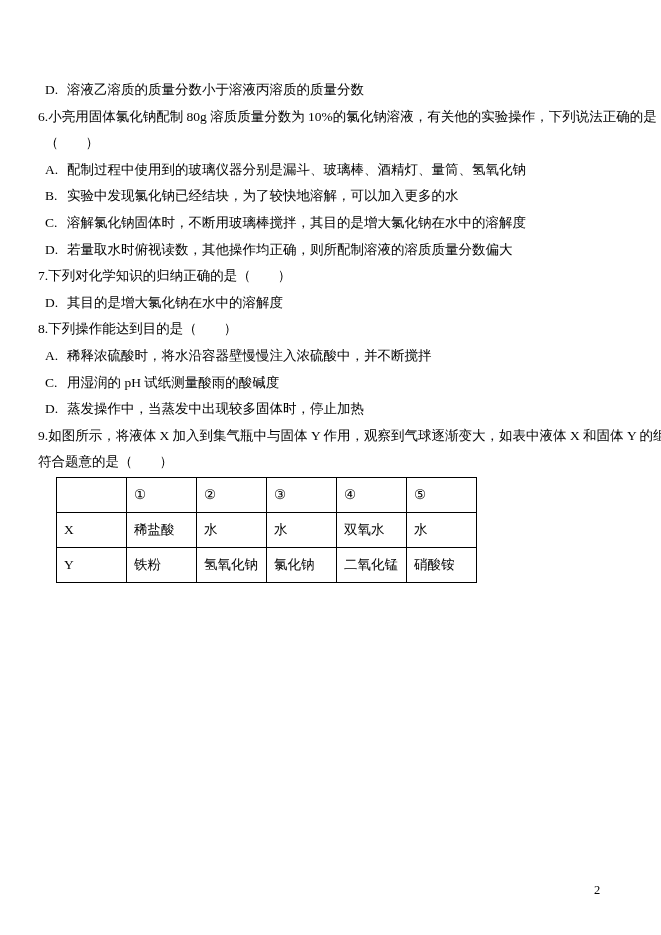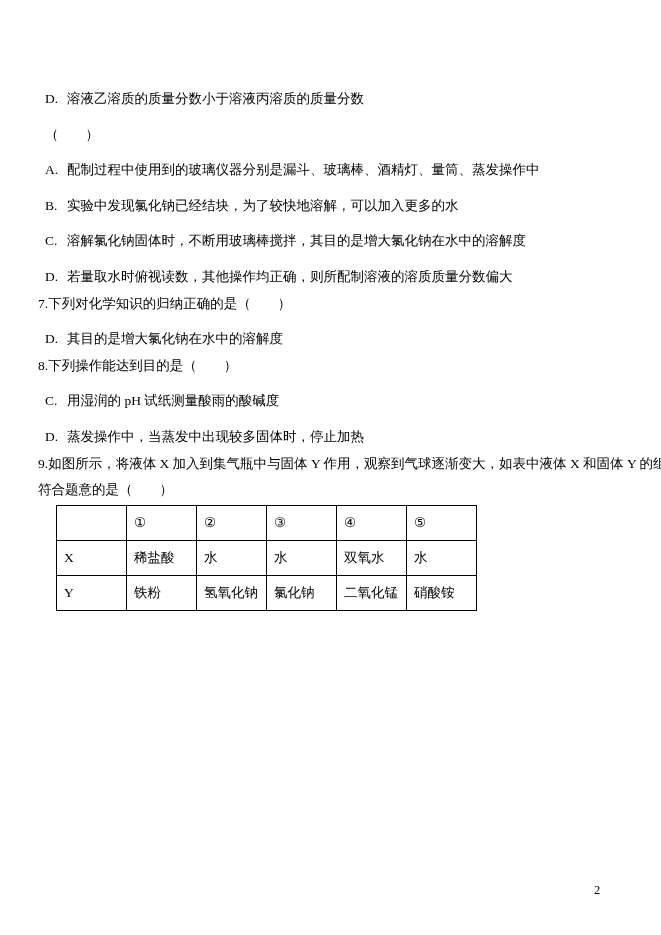--- a/index.html
+++ b/index.html
@@ -24,21 +24,20 @@
     right: 20px;
   }
   .line {
     height: 26.6px;
     line-height: 26.6px;
     white-space: pre;
     overflow: visible;
   }
   .line.option {
     padding-left: 7px;
-    margin-top: 9px;
   }
   .opt-label {
     display: inline-block;
     width: 22px;
     font-family: "Liberation Serif", "DejaVu Serif", serif;
   }
   table.qtable {
     border-collapse: collapse;
     margin-left: 18px;
     margin-top: 1px;
@@ -61,30 +60,32 @@
   }
 </style>
 </head>
 <body>
 
 <div class="page">
   <div class="content">
 
     <div class="line option"><span class="opt-label">D.</span><span>溶液乙溶质的质量分数小于溶液丙溶质的质量分数</span></div>
 
+    <div class="line"><span>6.</span><span>小亮用固体氯化钠配制 80g 溶质质量分数为 10%的氯化钠溶液，有关他的实验操作，下列说法正确的是</span></div>
     <div class="line option"><span>（　　）</span></div>
-    <div class="line option"><span class="opt-label">A.</span><span>配制过程中使用到的玻璃仪器分别是漏斗、玻璃棒、酒精灯、量筒、蒸发操作中</span></div>
+    <div class="line option"><span class="opt-label">A.</span><span>配制过程中使用到的玻璃仪器分别是漏斗、玻璃棒、酒精灯、量筒、氢氧化钠</span></div>
     <div class="line option"><span class="opt-label">B.</span><span>实验中发现氯化钠已经结块，为了较快地溶解，可以加入更多的水</span></div>
     <div class="line option"><span class="opt-label">C.</span><span>溶解氯化钠固体时，不断用玻璃棒搅拌，其目的是增大氯化钠在水中的溶解度</span></div>
     <div class="line option"><span class="opt-label">D.</span><span>若量取水时俯视读数，其他操作均正确，则所配制溶液的溶质质量分数偏大</span></div>
 
     <div class="line"><span>7.</span><span>下列对化学知识的归纳正确的是（　　）</span></div>
     <div class="line option"><span class="opt-label">D.</span><span>其目的是增大氯化钠在水中的溶解度</span></div>
 
     <div class="line"><span>8.</span><span>下列操作能达到目的是（　　）</span></div>
+    <div class="line option"><span class="opt-label">A.</span><span>稀释浓硫酸时，将水沿容器壁慢慢注入浓硫酸中，并不断搅拌</span></div>
     <div class="line option"><span class="opt-label">C.</span><span>用湿润的 pH 试纸测量酸雨的酸碱度</span></div>
     <div class="line option"><span class="opt-label">D.</span><span>蒸发操作中，当蒸发中出现较多固体时，停止加热</span></div>
 
     <div class="line"><span>9.</span><span>如图所示，将液体 X 加入到集气瓶中与固体 Y 作用，观察到气球逐渐变大，如表中液体 X 和固体 Y 的组合，</span></div>
     <div class="line"><span>符合题意的是（　　）</span></div>
 
     <table class="qtable">
       <tbody>
         <tr>
           <td></td>

